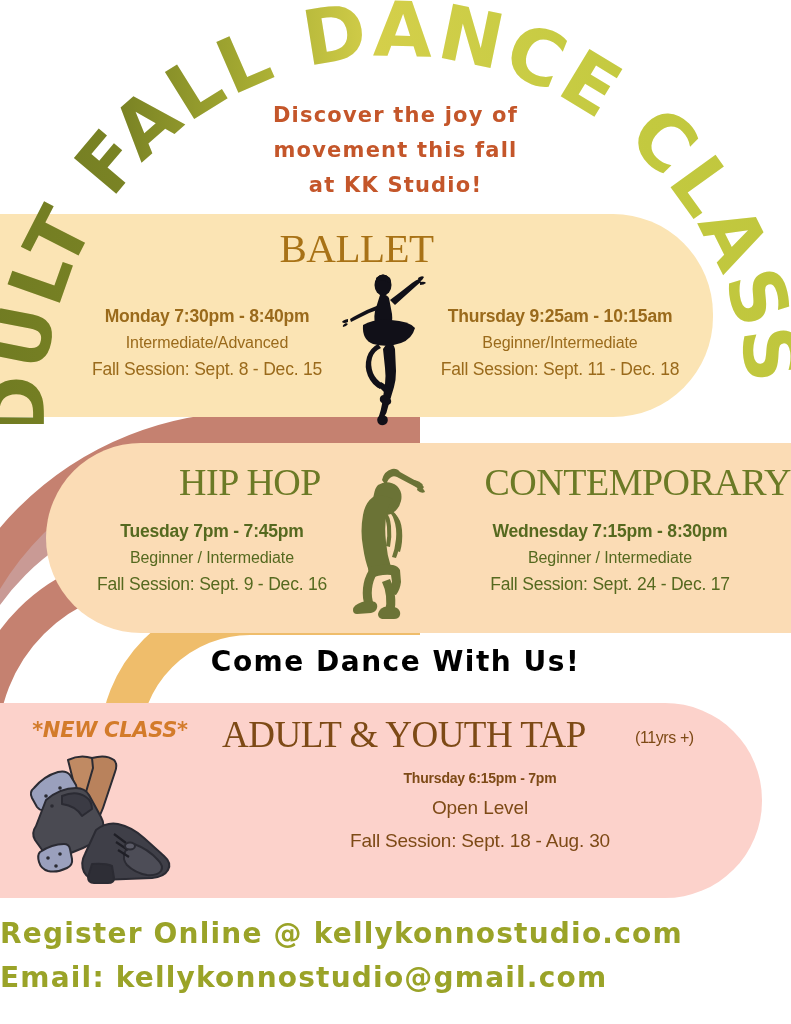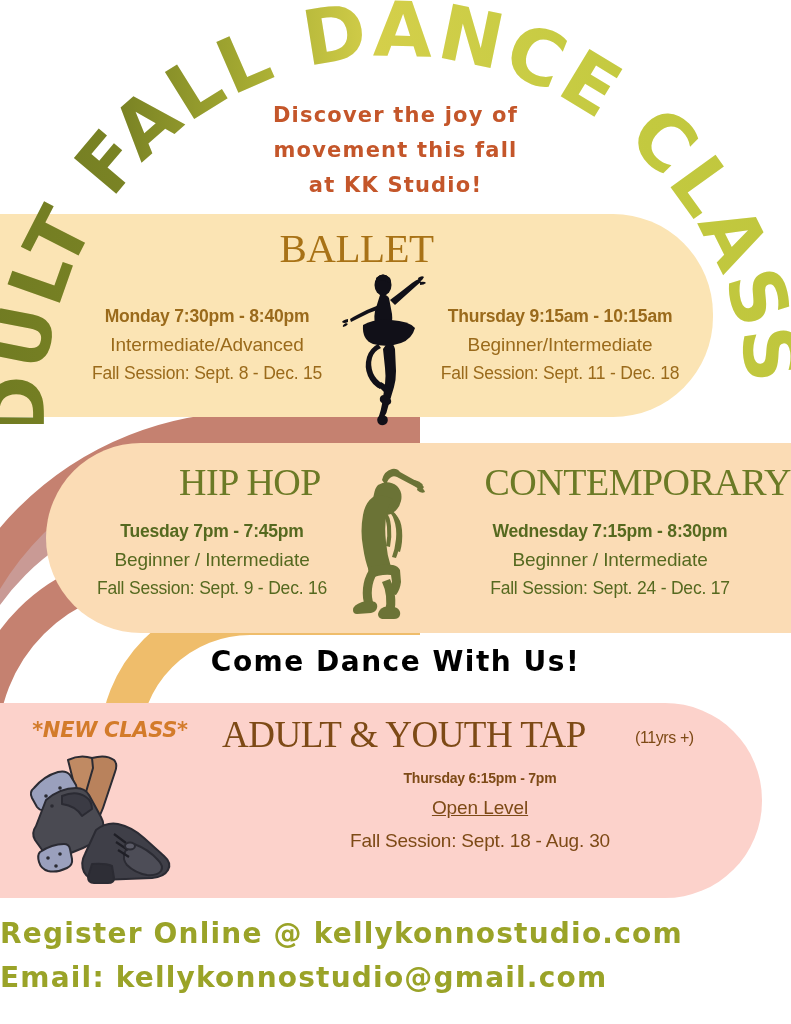--- a/index.html
+++ b/index.html
@@ -58,21 +58,21 @@
 
   .col{position:absolute;text-align:center;}
   .line-time{
     font-weight:700;
     font-size:17.5px;
     letter-spacing:-0.2px;
     white-space:nowrap;
   }
   .line-level{
     font-weight:400;
-    font-size:19px;
+    font-size:16px;
     letter-spacing:-0.1px;
     white-space:nowrap;
     margin-top:7px;
   }
   .line-session{
     font-weight:400;
     font-size:17.5px;
     letter-spacing:-0.2px;
     white-space:nowrap;
     margin-top:7px;
@@ -115,21 +115,21 @@
   .tap-title{
     left:222px;top:713px;font-size:37px;color:#7d4a16;z-index:5;
   }
   .tap-age{
     position:absolute;left:635px;top:729px;z-index:5;
     font-size:16px;font-weight:400;color:#7d4a16;letter-spacing:-0.4px;
     white-space:nowrap;
   }
   .tap-col{left:230px;top:770px;width:500px;color:#7d4a16;z-index:5;}
   .tap-col .line-time{font-size:14px;}
-  .tap-col .line-level{font-size:19px;margin-top:11px;text-decoration:underline;}
+  .tap-col .line-level{font-size:19px;margin-top:11px;}
   .tap-col .line-session{font-size:19px;margin-top:11px;}
   .tapshoes{position:absolute;left:22px;top:752px;width:180px;height:140px;z-index:5;}
 
   
   .footer{
     position:absolute;left:0;top:912px;width:687px;z-index:5;
     font-family:"DejaVu Sans", sans-serif;
     font-weight:700;
     color:#9aa328;
   }
@@ -188,21 +188,21 @@
     </svg>
   </div>
 
   <div class="col ballet-left">
     <div class="line-time">Monday 7:30pm - 8:40pm</div>
     <div class="line-level">Intermediate/Advanced</div>
     <div class="line-session">Fall Session: Sept. 8 - Dec. 15</div>
   </div>
 
   <div class="col ballet-right">
-    <div class="line-time">Thursday 9:15am - 10:15am</div>
+    <div class="line-time">Thursday 9:25am - 10:15am</div>
     <div class="line-level">Beginner/Intermediate</div>
     <div class="line-session">Fall Session: Sept. 11 - Dec. 18</div>
   </div>
 
   <div class="band band-hiphop"></div>
 
   <div class="band-title hiphop-title">HIP HOP</div>
   <div class="band-title contemp-title">CONTEMPORARY</div>
 
   <div class="contemp-dancer">

